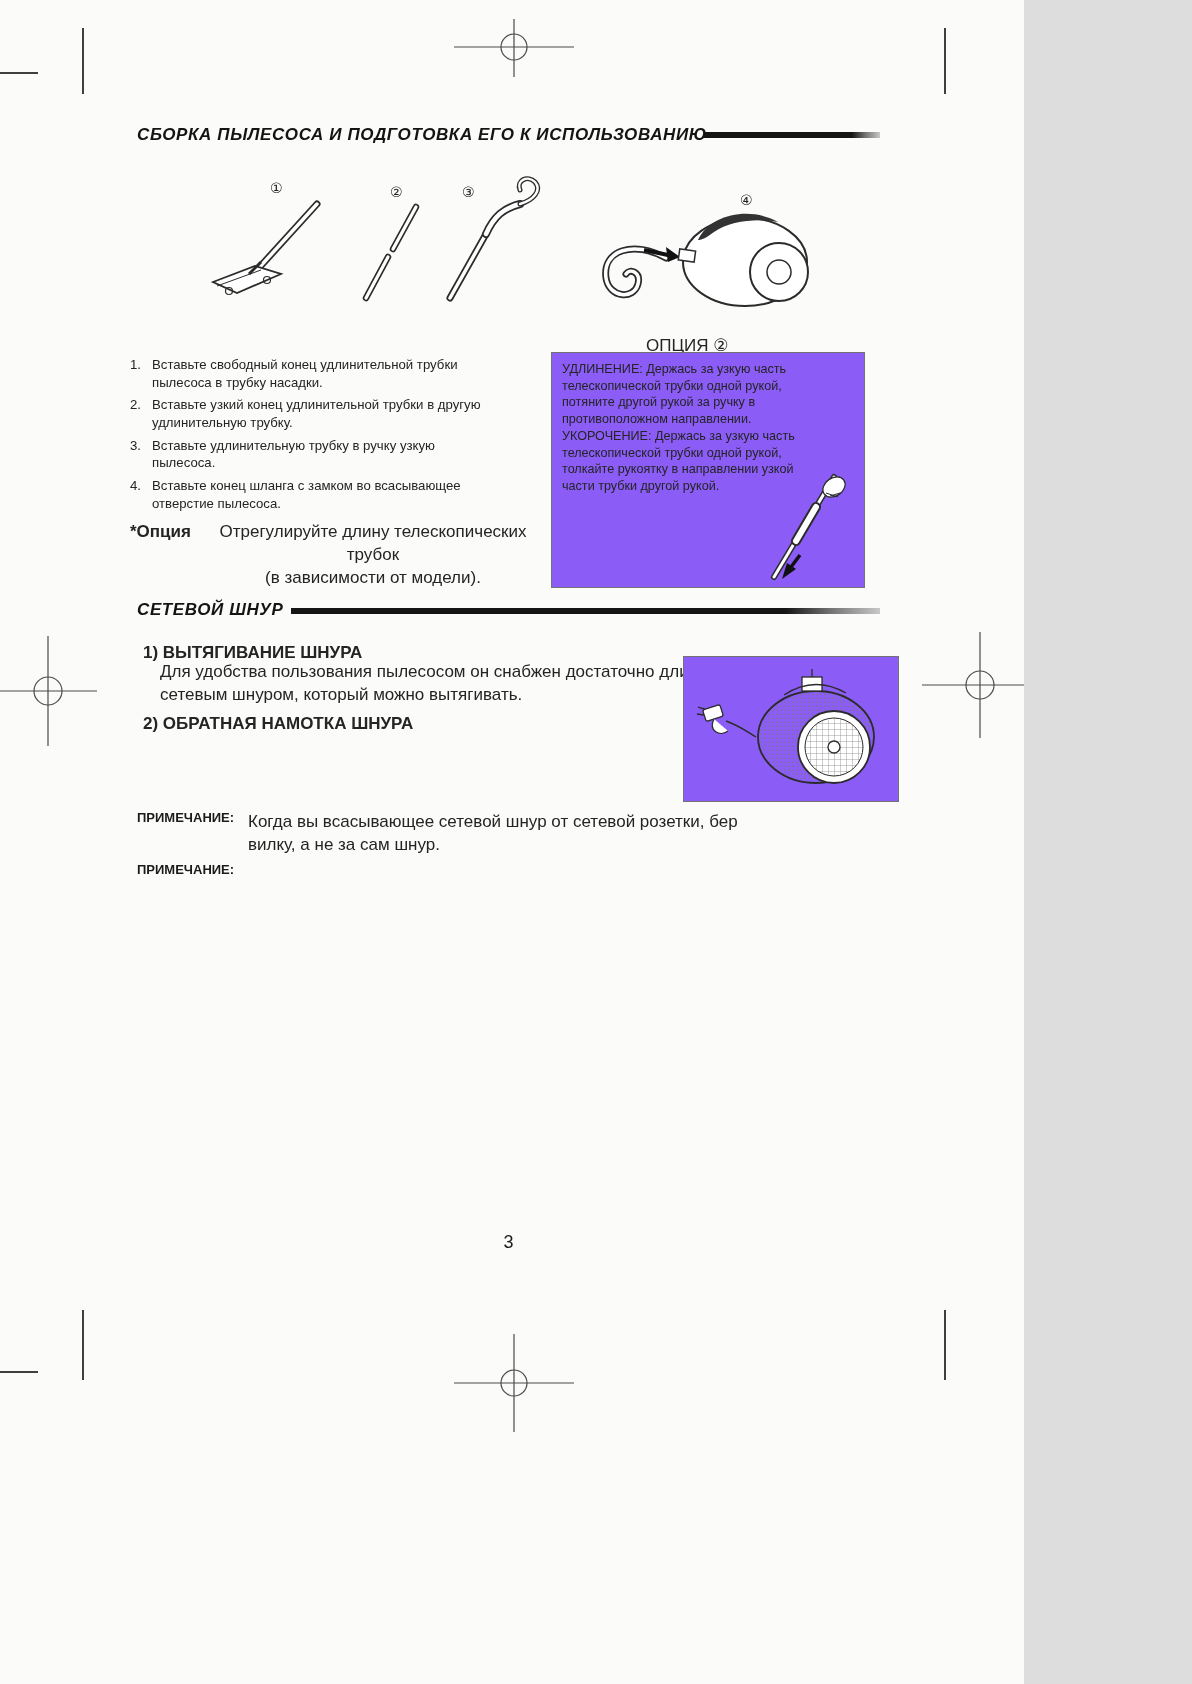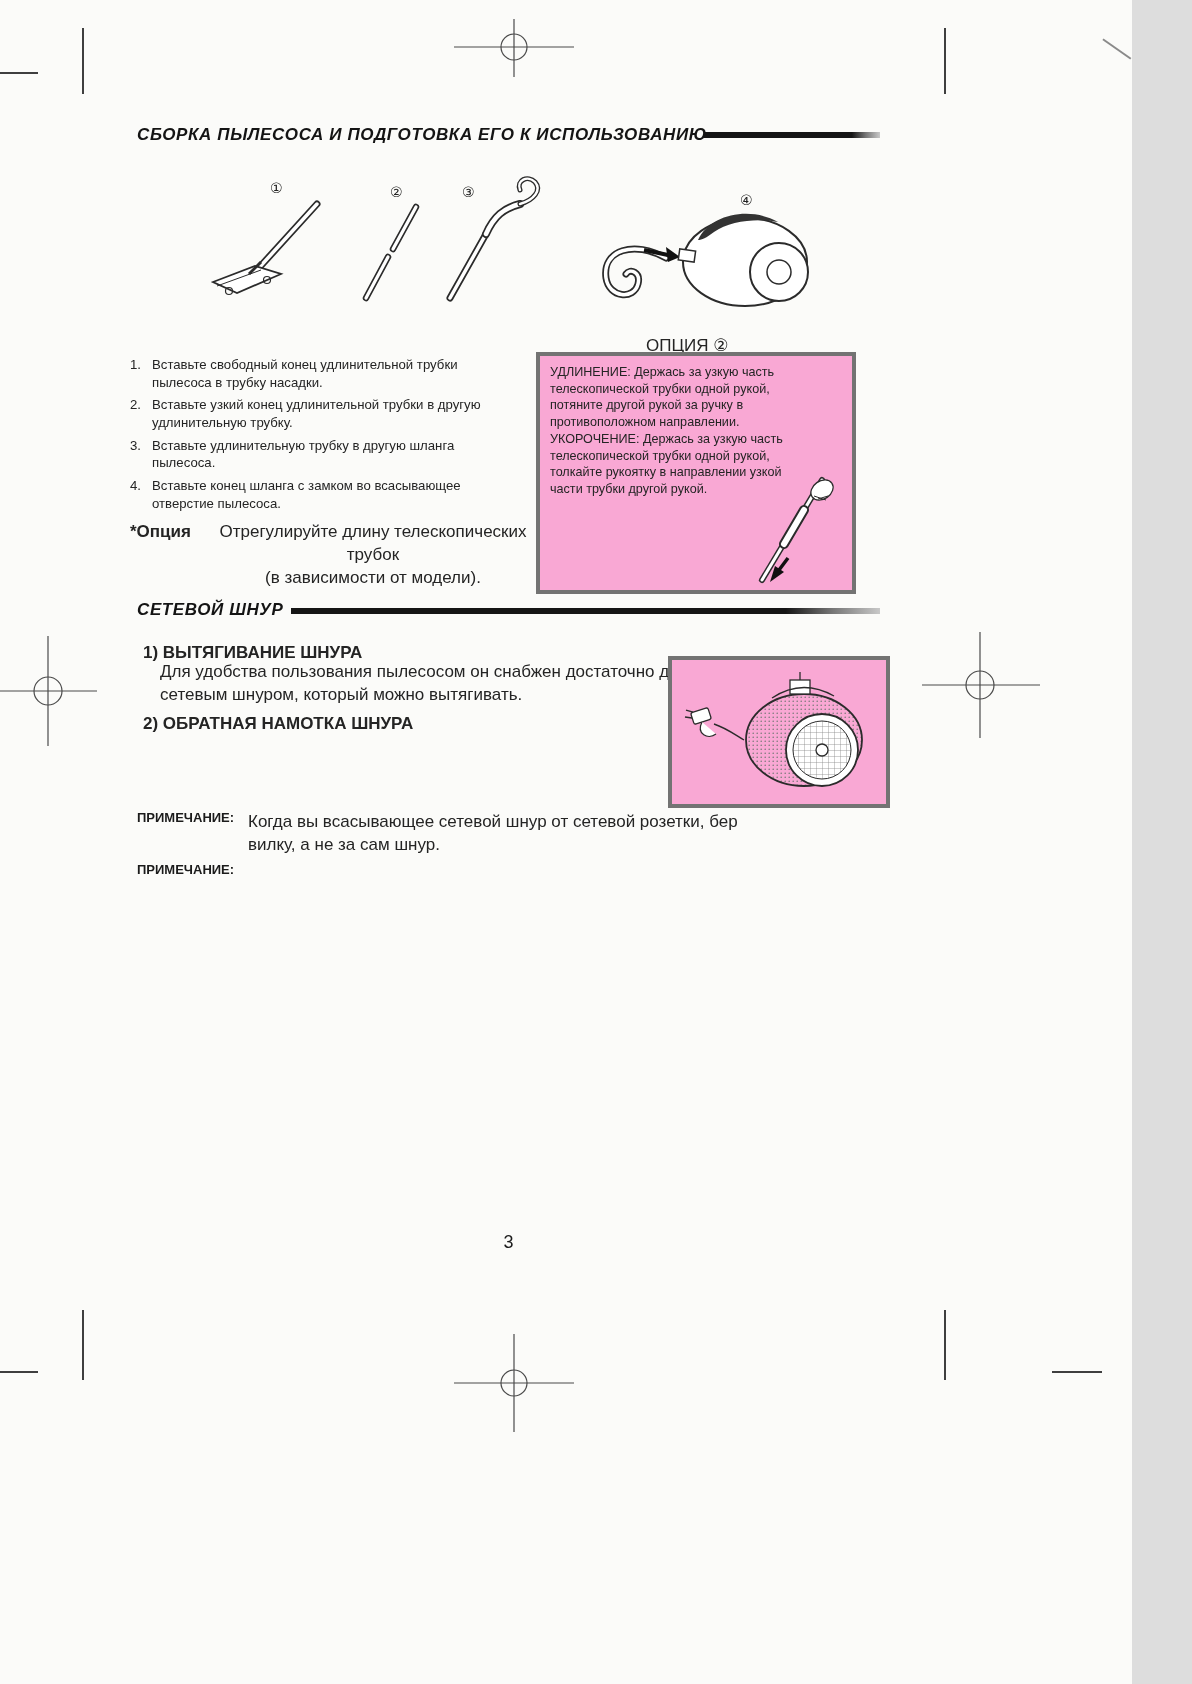--- a/index.html
+++ b/index.html
@@ -1,26 +1,26 @@
 <!DOCTYPE html>
 <html><head>
 <meta charset="utf-8">
 <style>
   html,body{margin:0;padding:0;background:#ddd;}
-  .page{position:relative;width:1132px;height:1684px;background:#fbfbf9;
+  .page{position:relative;width:1024px;height:1684px;background:#fbfbf9;
         font-family:"Liberation Sans","DejaVu Sans",sans-serif;color:#202020;overflow:hidden;}
   .abs{position:absolute;}
   .pre{white-space:pre-line;}
   .sec-title{font-style:italic;font-weight:bold;font-size:17px;letter-spacing:0.6px;color:#141414;}
   .rule{background:linear-gradient(90deg,#151515 0%,#151515 84%,#777 92%,#c8c8c8 100%);height:6px;}
   .body-text{font-size:17px;line-height:1.36;color:#242424;}
   .bold{font-weight:bold;text-align:right;}
   .step{display:flex;margin-bottom:5px;font-size:13.2px;line-height:1.34;color:#242424;}
   .step-num{flex:0 0 22px;}
-  .opt-box{border:4px solid #737373;background:#f9a8d4;}
+  .opt-box{border:1px solid #737373;background:#8b5cf6;margin-left:15px;}
   .note-label{font-weight:bold;font-size:13px;color:#1b1b1b;}
   .fig-label{font-size:14px;color:#222;}
   .trim-v{width:1.5px;background:#3f3f3f;}
   .trim-h{height:1.5px;background:#3f3f3f;}
   .pageno{font-size:18px;color:#1c1c1c;text-align:center;}
 </style>
 </head>
 <body>
 
 <div class="page">
@@ -106,21 +106,21 @@
       <span class="pre">Вставьте свободный конец удлинительной трубки
 пылесоса в трубку насадки.</span>
     </div>
     <div class="step">
       <span class="step-num">2.</span>
       <span class="pre">Вставьте узкий конец удлинительной трубки в другую
 удлинительную трубку.</span>
     </div>
     <div class="step">
       <span class="step-num">3.</span>
-      <span class="pre">Вставьте удлинительную трубку в другую шланга
+      <span class="pre">Вставьте удлинительную трубку в ручку узкую
 пылесоса.</span>
     </div>
     <div class="step">
       <span class="step-num">4.</span>
       <span class="pre">Вставьте конец шланга с замком во всасывающее
 отверстие пылесоса.</span>
     </div>
   </div>
 
   <div class="abs body-text bold" style="left:130px;top:520px">*Опция</div>

